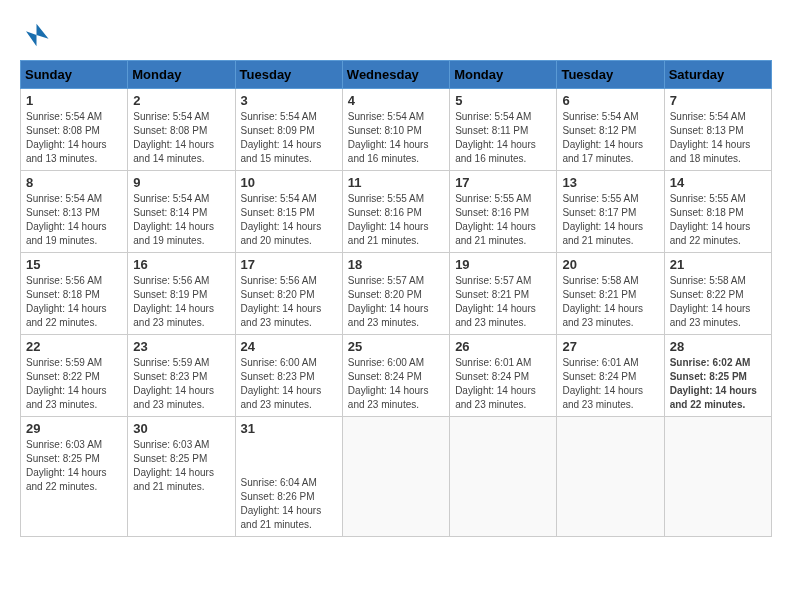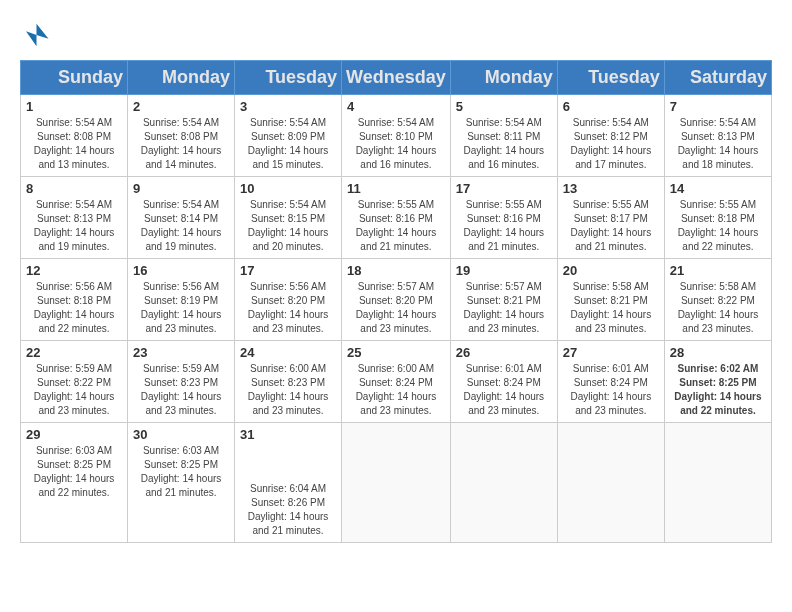--- a/index.html
+++ b/index.html
@@ -45,24 +45,24 @@
     .location {
       font-size: 16px;
       color: #555;
     }
     table {
       width: 100%;
       border-collapse: collapse;
     }
     th {
       background-color: #3a7abf;
-      color: #e5e5e5;
-      font-size: 18px;
+      color: #000000;
+      font-size: 13px;
       padding: 6px 4px;
-      text-align: right;
+      text-align: left;
       border: 1px solid #5a9ad5;
     }
     td {
       border: 1px solid #ccc;
       vertical-align: top;
       padding: 4px 5px;
       font-size: 10.5px;
       color: #333;
       width: 14.28%;
       height: 80px;
@@ -75,21 +75,20 @@
       font-size: 13px;
       font-weight: bold;
       color: #333;
       display: block;
       margin-bottom: 2px;
     }
     .day-info {
       font-size: 10px;
       color: #444;
       line-height: 1.4;
-      text-align: center;
     }
   </style>
 </head>
 <body>
 
 <div class="header">
   <div class="logo">
     <svg class="logo-icon" viewBox="0 0 40 40">
       <polygon points="22,5 38,25 22,20 22,35 8,15 22,20" fill="#1a6faf"></polygon>
     </svg>
@@ -214,21 +213,21 @@
         <td>
           <span class="day-number">14</span>
           <div class="day-info" style="white-space: pre-line;">Sunrise: 5:55 AM
 Sunset: 8:18 PM
 Daylight: 14 hours
 and 22 minutes.</div>
         </td>
       </tr>
       <tr>
         <td>
-          <span class="day-number">12</span>
+          <span class="day-number">15</span>
           <div class="day-info" style="white-space: pre-line;">Sunrise: 5:56 AM
 Sunset: 8:18 PM
 Daylight: 14 hours
 and 22 minutes.</div>
         </td>
         <td>
           <span class="day-number">16</span>
           <div class="day-info" style="white-space: pre-line;">Sunrise: 5:56 AM
 Sunset: 8:19 PM
 Daylight: 14 hours

